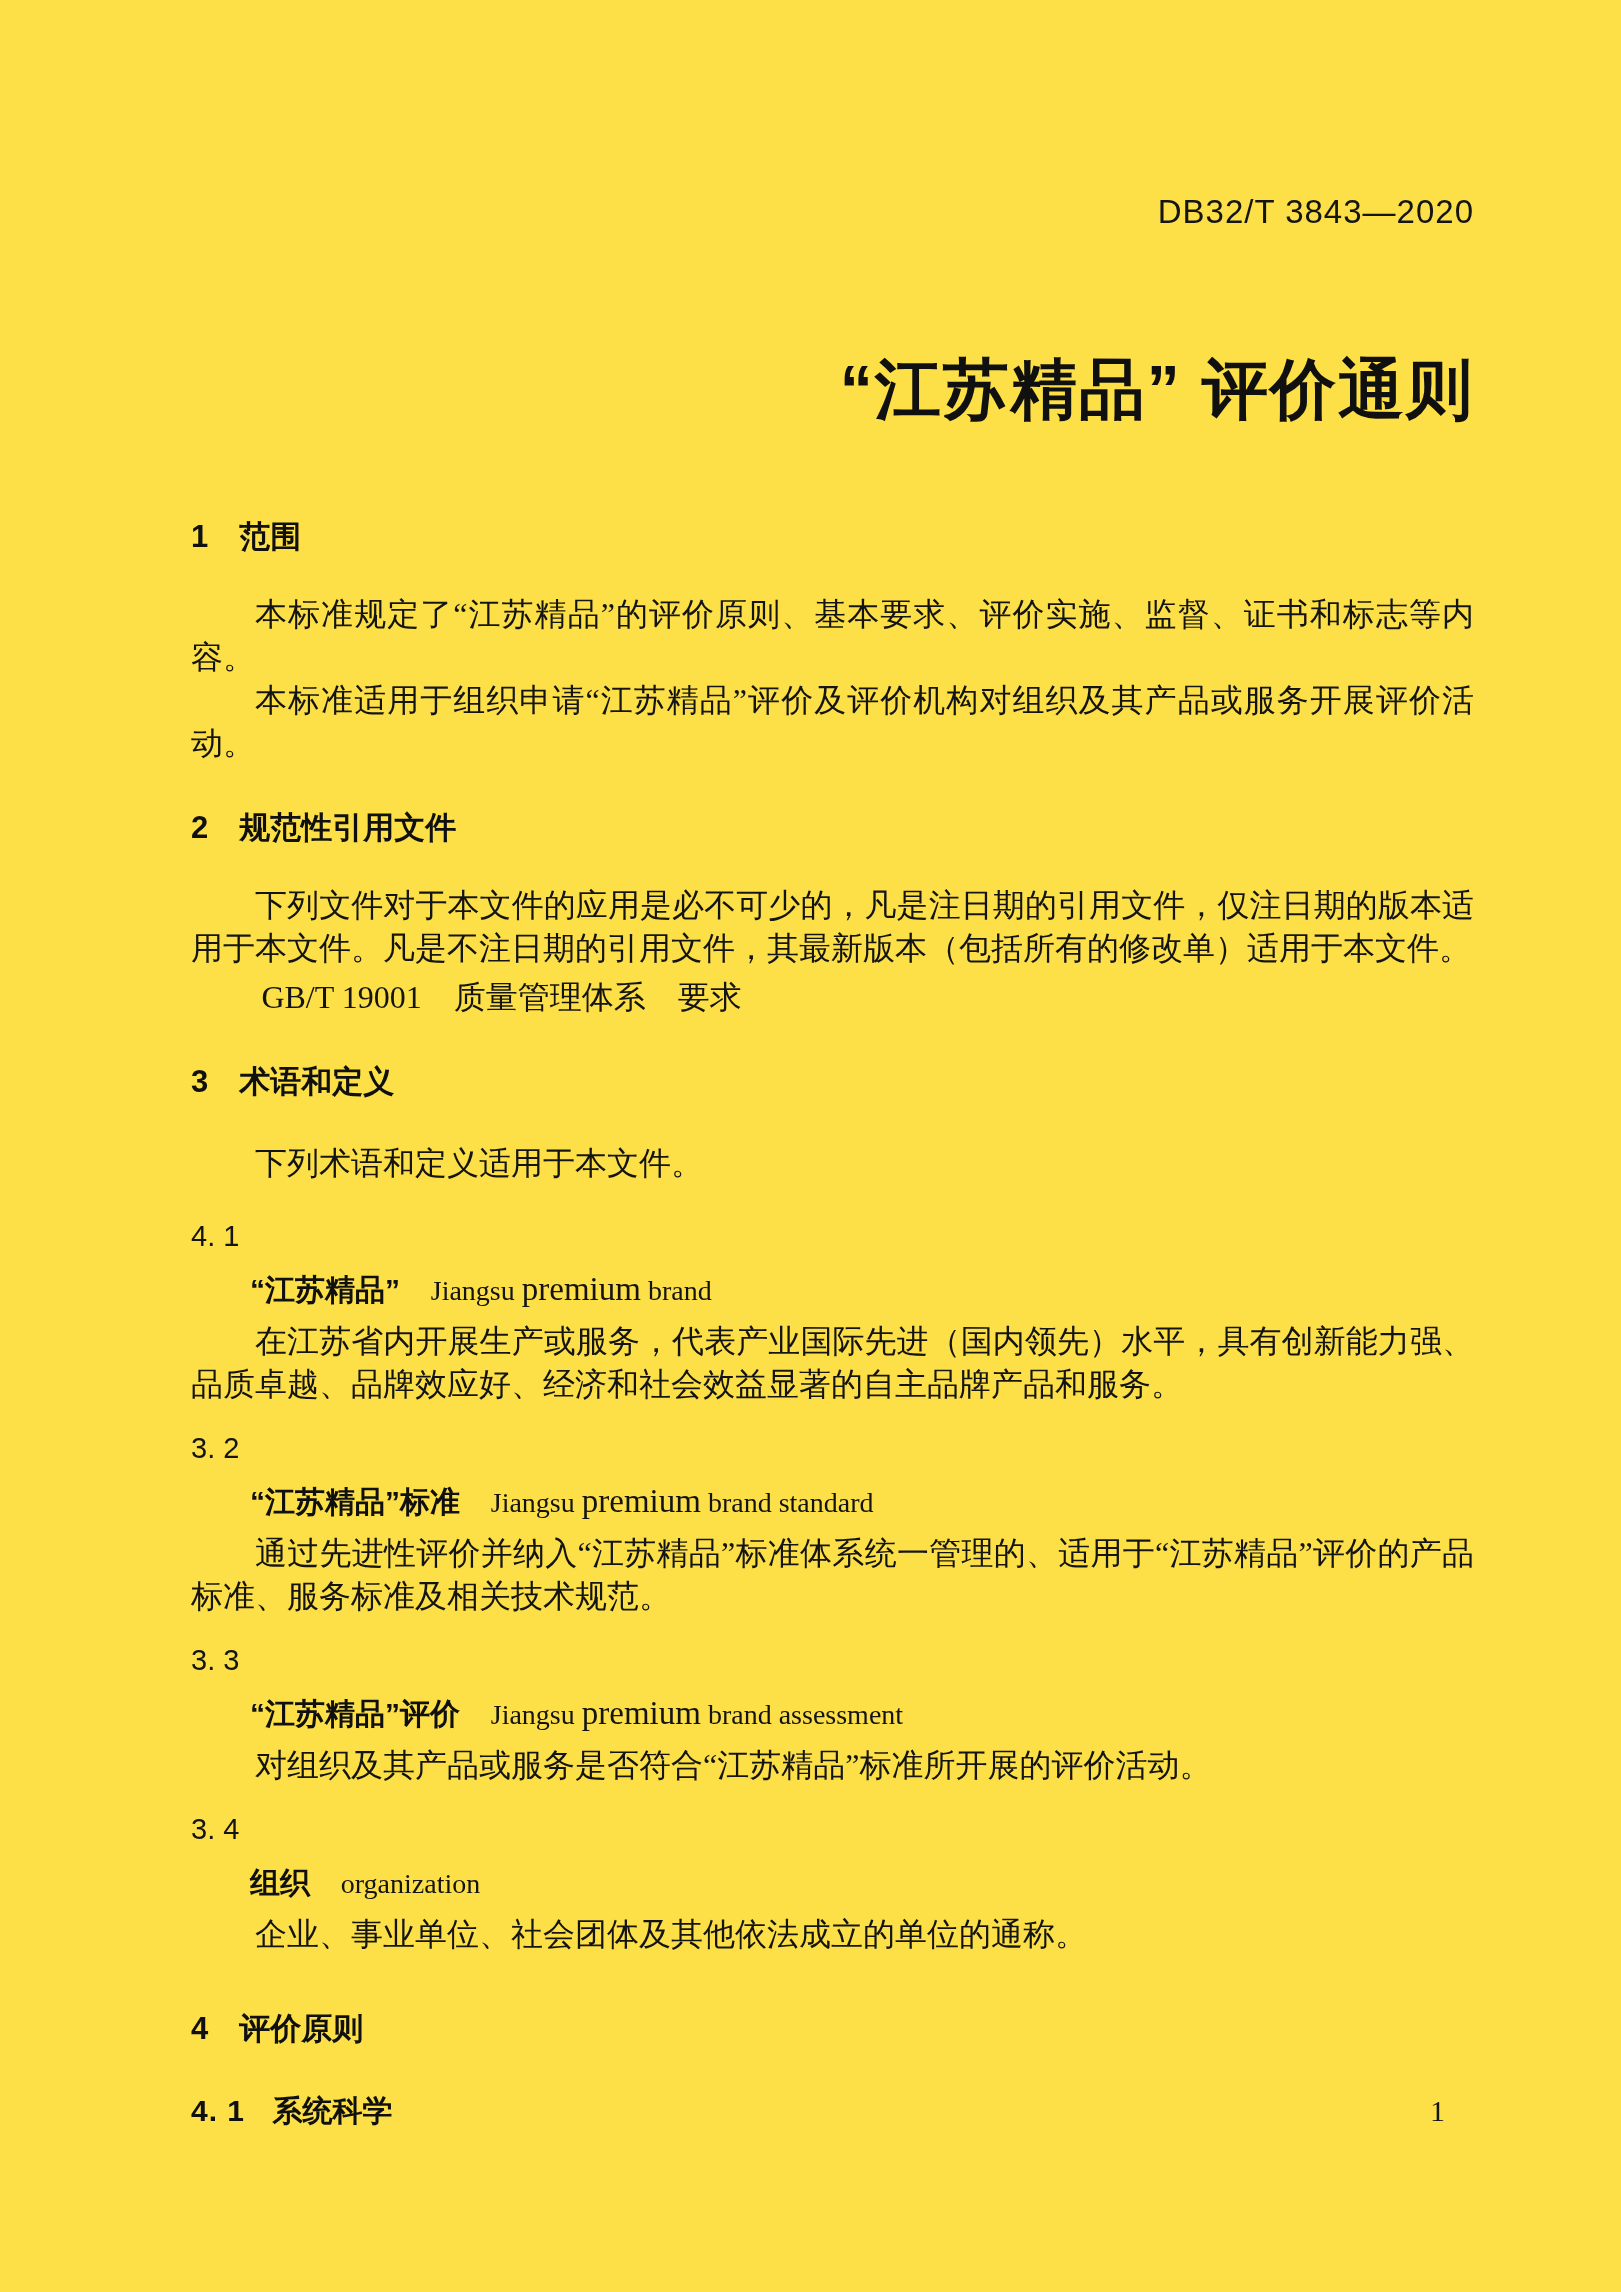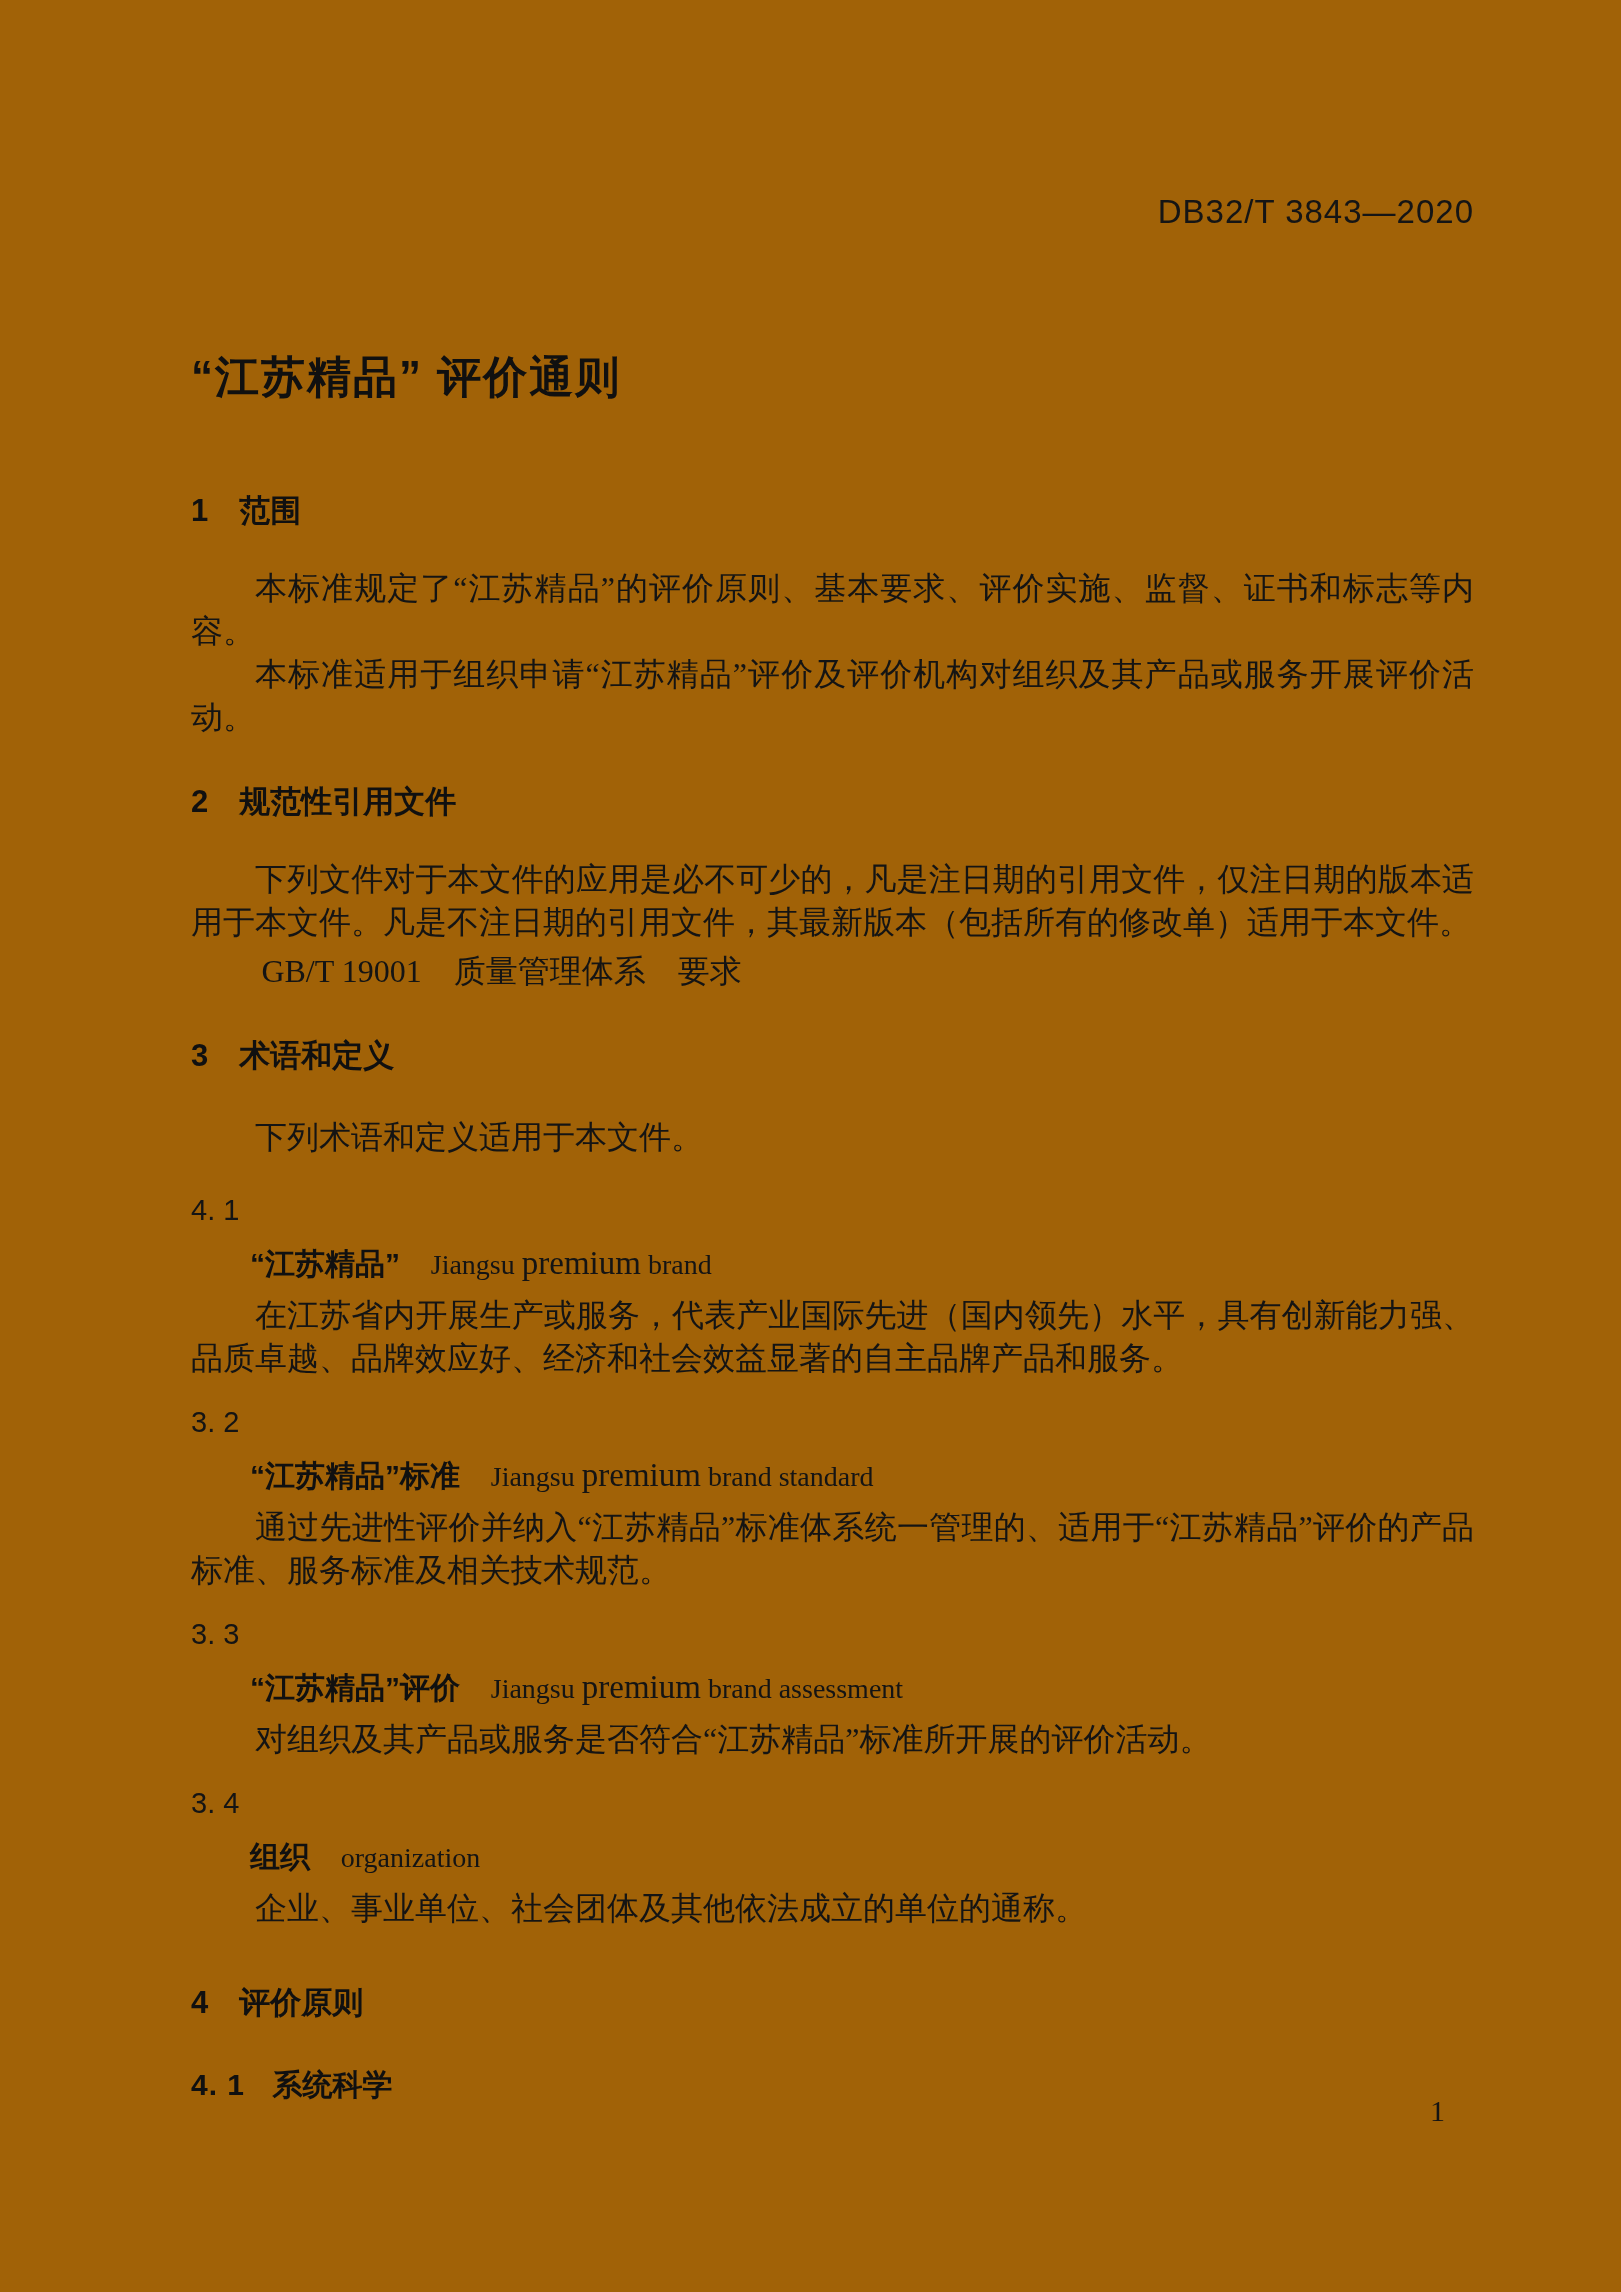--- a/index.html
+++ b/index.html
@@ -1,44 +1,44 @@
 <!DOCTYPE html>
 <html><head>
 <meta charset="utf-8">
 <style>
   html, body { margin: 0; padding: 0; background: #e8e8e8; }
   .page {
     position: relative;
     width: 1621px;
     height: 2293px;
     margin: 0 auto;
-    background: #a16207;
+    background: #fde047;
     color: #111111;
     font-family: "Liberation Serif", serif;
     overflow: hidden;
     box-sizing: border-box;
     padding: 0 147px 0 191px;
   }
   
   .doc-header {
     padding-top: 194px;
     text-align: right;
     font-family: "Liberation Sans", sans-serif;
     font-size: 33px;
     line-height: 35px;
     letter-spacing: 1px;
     color: #151515;
   }
   
   .doc-title {
     margin: 122px 0 0 0;
-    text-align: left;
+    text-align: right;
     font-family: "Liberation Sans", sans-serif;
     font-weight: 700;
-    font-size: 44px;
+    font-size: 66px;
     line-height: 1.18;
     letter-spacing: 2px;
     color: #101010;
   }
   
   .sec-h {
     font-family: "Liberation Sans", sans-serif;
     font-weight: 700;
     font-size: 31px;
     line-height: 35px;

